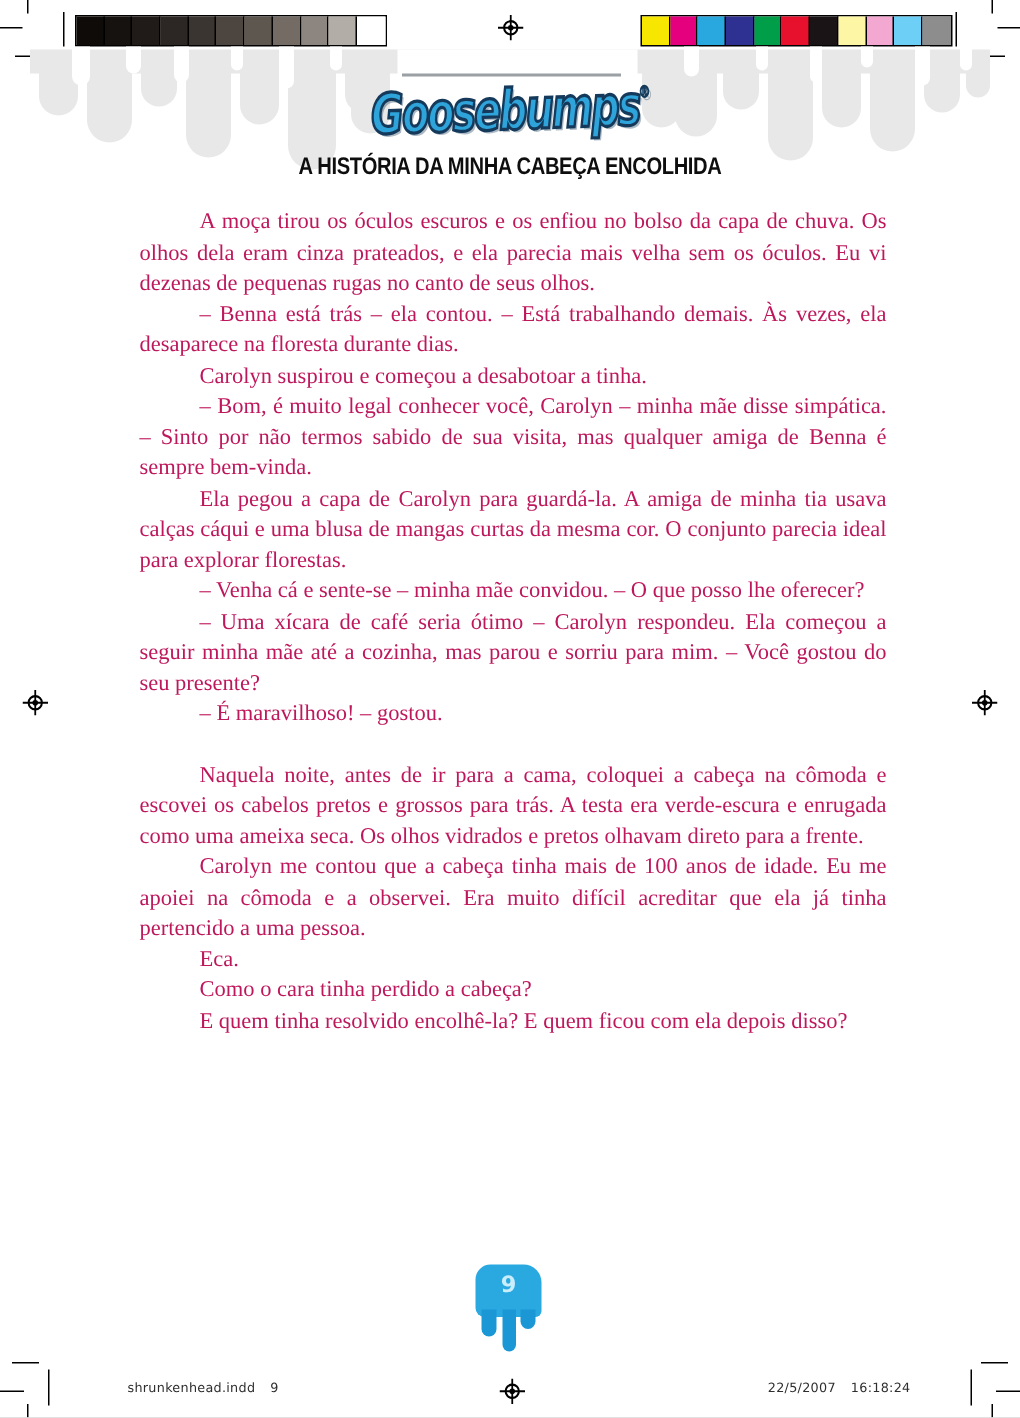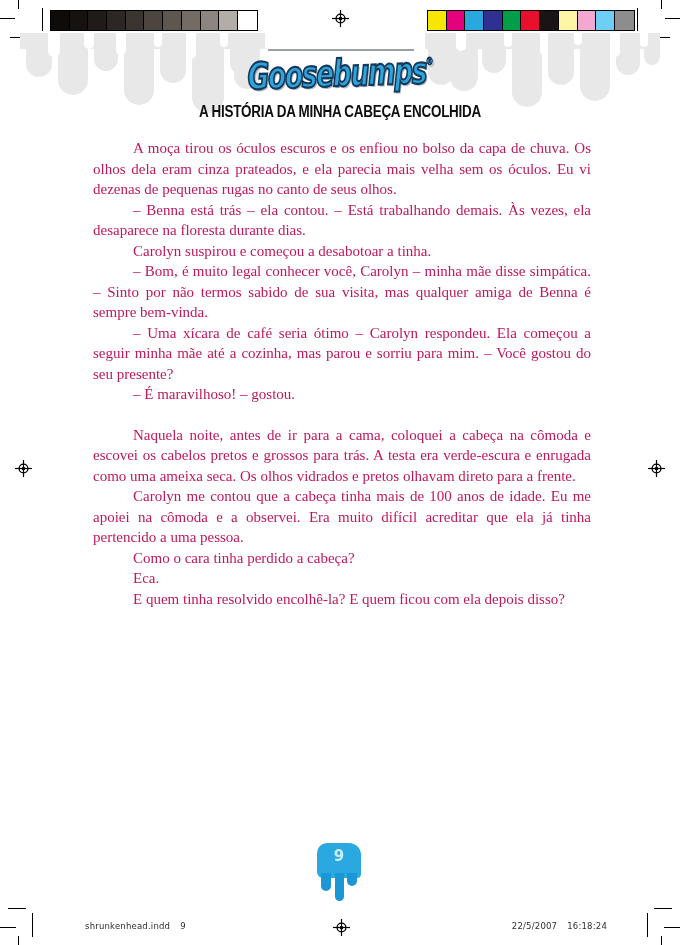--- a/index.html
+++ b/index.html
@@ -174,26 +174,28 @@
     <div id="logo-line"></div>
   </div>
   <div id="logo" style="position: absolute; top: 52px; left: 50%; z-index: 6; color: rgb(46, 164, 218);"><span>Goosebumps</span><sup>®</sup></div>
   <div id="book-title">A HISTÓRIA DA MINHA CABEÇA ENCOLHIDA</div>
 
   <div id="body-text">
     <p>A moça tirou os óculos escuros e os enfiou no bolso da capa de chuva. Os olhos dela eram cinza prateados, e ela parecia mais velha sem os óculos. Eu vi dezenas de pequenas rugas no canto de seus olhos.</p>
     <p>– Benna está trás – ela contou. – Está trabalhando demais. Às vezes, ela desaparece na floresta durante dias.</p>
     <p>Carolyn suspirou e começou a desabotoar a tinha.</p>
     <p>– Bom, é muito legal conhecer você, Carolyn – minha mãe disse simpática. – Sinto por não termos sabido de sua visita, mas qualquer amiga de Benna é sempre bem-vinda.</p>
+    <p>Ela pegou a capa de Carolyn para guardá-la. A amiga de minha tia usava calças cáqui e uma blusa de mangas curtas da mesma cor. O conjunto parecia ideal para explorar florestas.</p>
+    <p>– Venha cá e sente-se – minha mãe convidou. – O que posso lhe oferecer?</p>
     <p>– Uma xícara de café seria ótimo – Carolyn respondeu. Ela começou a seguir minha mãe até a cozinha, mas parou e sorriu para mim. – Você gostou do seu presente?</p>
     <p>– É maravilhoso! – gostou.</p>
     <p class="section-gap">Naquela noite, antes de ir para a cama, coloquei a cabeça na cômoda e escovei os cabelos pretos e grossos para trás. A testa era verde-escura e enrugada como uma ameixa seca. Os olhos vidrados e pretos olhavam direto para a frente.</p>
     <p>Carolyn me contou que a cabeça tinha mais de 100 anos de idade. Eu me apoiei na cômoda e a observei. Era muito difícil acreditar que ela já tinha pertencido a uma pessoa.</p>
+    <p>Eca.</p>
     <p>Como o cara tinha perdido a cabeça?</p>
-    <p>Eca.</p>
     <p>E quem tinha resolvido encolhê-la? E quem ficou com ela depois disso?</p>
   </div>
 
   <div id="badge">
     <div class="blob" style="background-color: rgb(41, 169, 224);"></div>
     <div class="leg" style="left: 5px; top: 30px; width: 10px; height: 18px; background-color: rgb(27, 151, 214);"></div>
     <div class="leg" style="left: 19px; top: 30px; width: 9px; height: 28px; background-color: rgb(27, 151, 214);"></div>
     <div class="leg" style="left: 31px; top: 30px; width: 10px; height: 13px; background-color: rgb(27, 151, 214);"></div>
     <div class="num" style="color: rgb(201, 237, 251);">9</div>
   </div>

